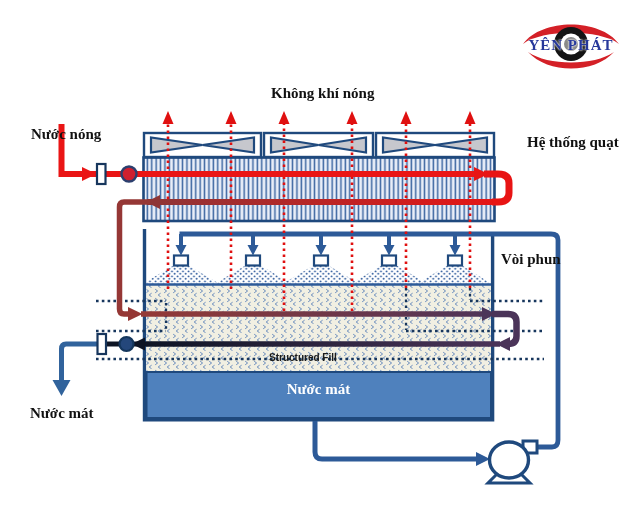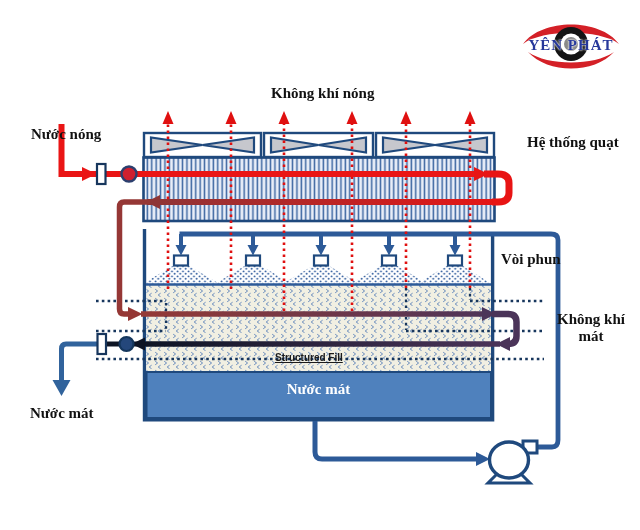--- a/index.html
+++ b/index.html
@@ -193,22 +193,21 @@
     <path d="M499 472 L 488 483 H 530 L 519 472" fill="#ffffff" stroke="#1f497d" stroke-width="3"></path>
     <rect x="523" y="441" width="14" height="12" fill="#ffffff" stroke="#1f497d" stroke-width="3"></rect>
     <ellipse cx="509" cy="460" rx="19.5" ry="18" fill="#ffffff" stroke="#1f497d" stroke-width="3.4"></ellipse>
   </g>
 </svg>
 
   <div class="lbl" style="left:31px;top:100px;margin-top:26px;">Nước nóng</div>
   <div class="lbl" style="left:271px;top:85px;">Không khí nóng</div>
   <div class="lbl" style="left:499px;top:134px;margin-left:28px;">Hệ thống quạt</div>
   <div class="lbl" style="left:501px;top:251px;">Vòi phun</div>
-  <div class="lbl wrap" style="left:549px;top:311px;width:84px;">Không khí mát</div>
-  <div class="lbl small" style="left:275px;top:352px;text-decoration:underline;">Structured Fill</div>
+  <div class="lbl small" style="left:269px;top:352px;">Structured Fill</div>
   <div class="lbl basin" style="left:143px;top:381px;width:351px;">Nước mát</div>
   <div class="lbl" style="left:30px;top:405px;">Nước mát</div>
 
   <div class="logo">
     <svg width="104" height="64" viewBox="0 0 104 64">
       <path d="M4 31 C 23 5, 81 5, 100 31 C 81 16, 23 16, 4 31 Z" fill="#d42027"></path>
       <path d="M9 39 C 29 61, 75 61, 95 39 C 75 53, 29 53, 9 39 Z" fill="#d42027"></path>
       <circle cx="52" cy="31" r="17" fill="#141414"></circle>
       <circle cx="52" cy="31" r="10.5" fill="#ffffff"></circle>
       <circle cx="52" cy="31" r="7" fill="#8a8a8a"></circle>

